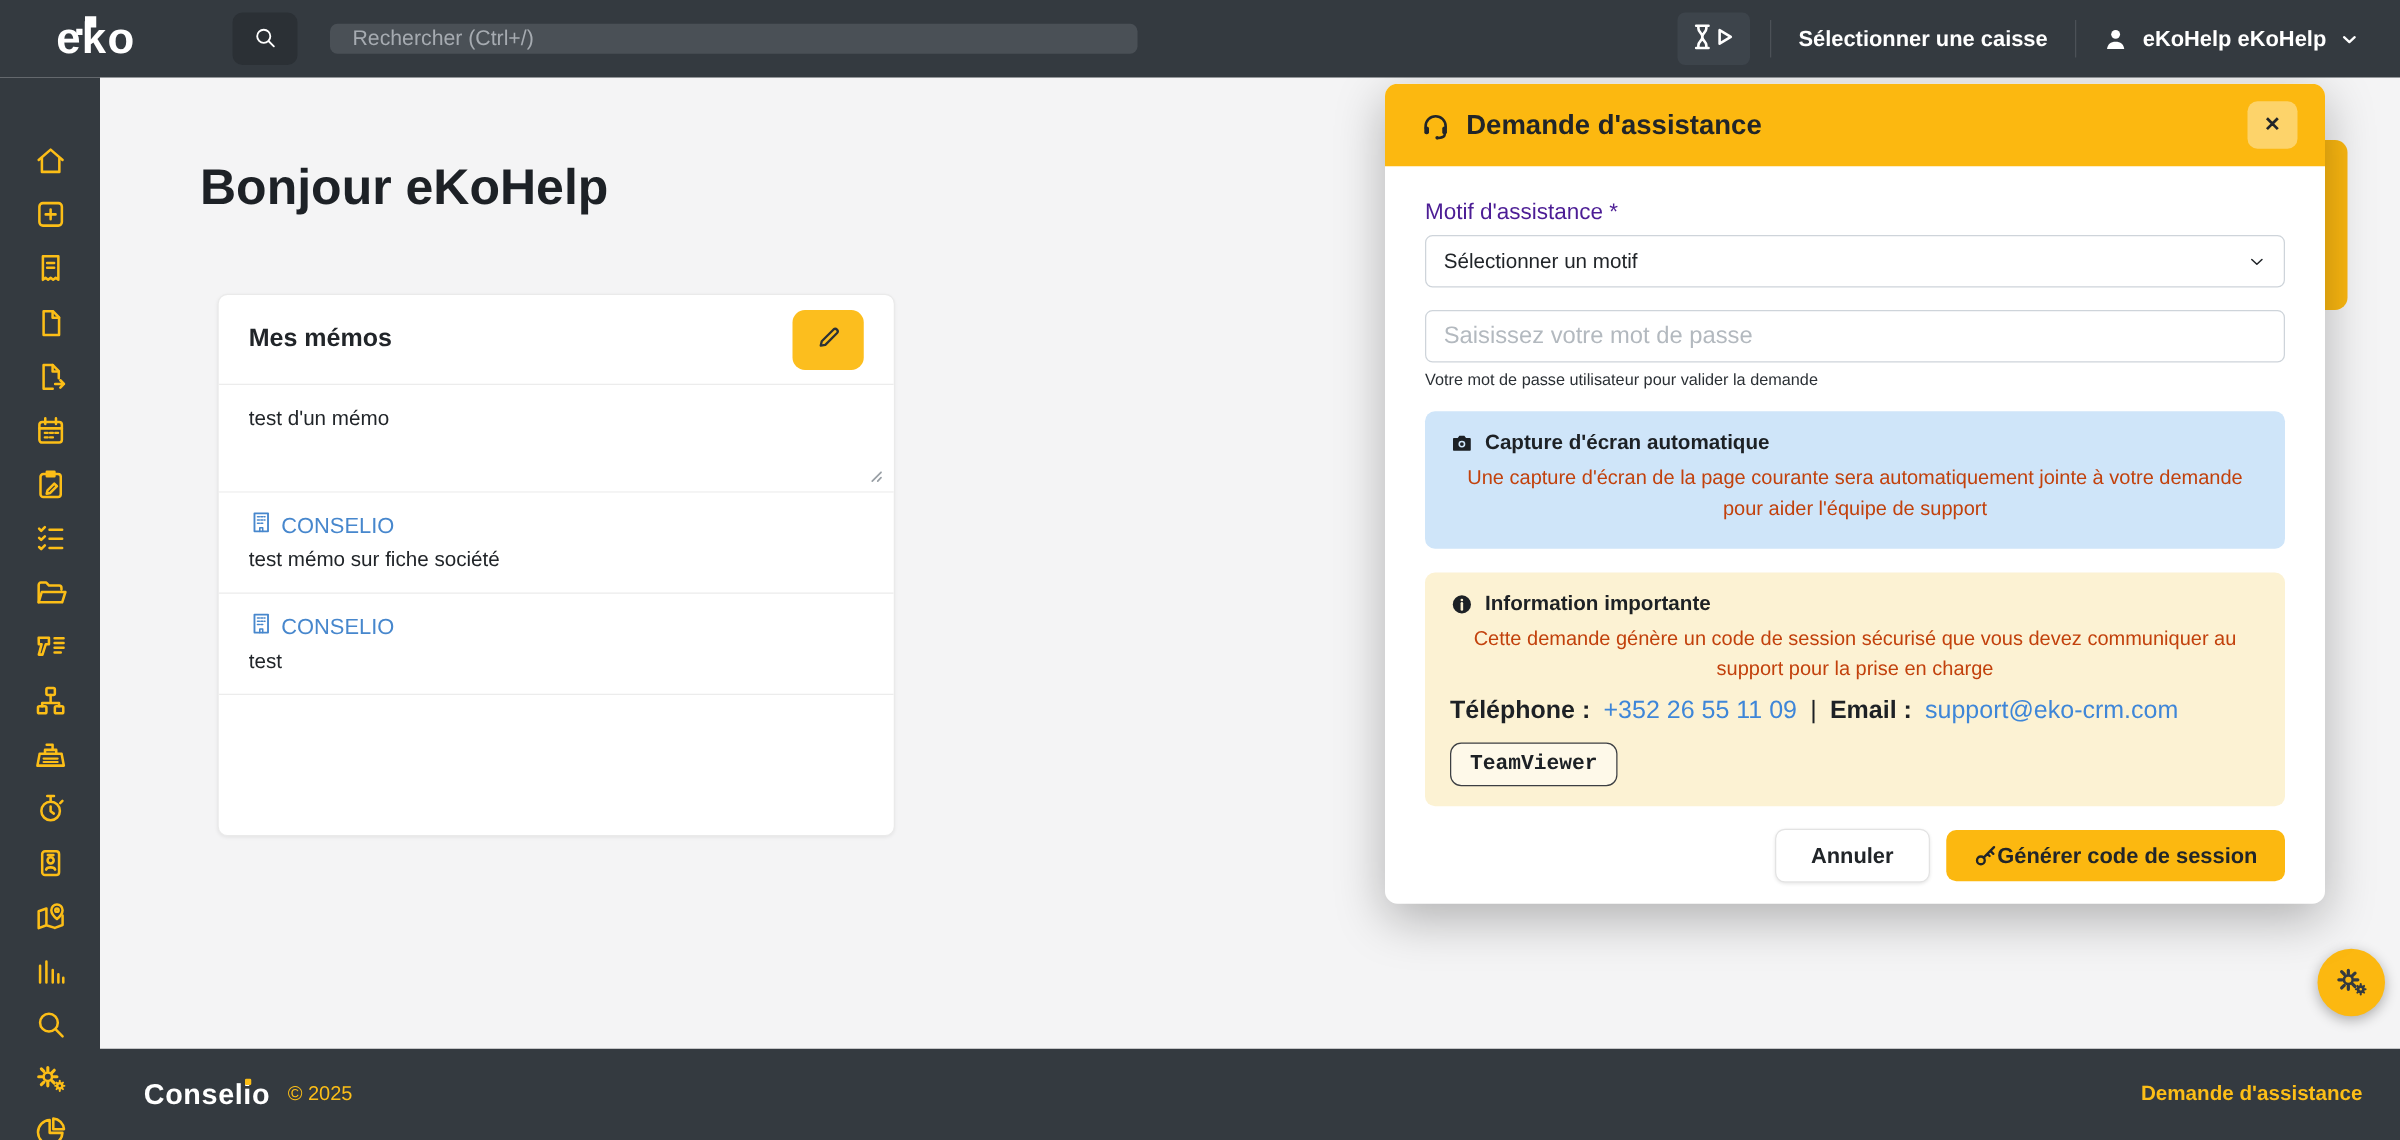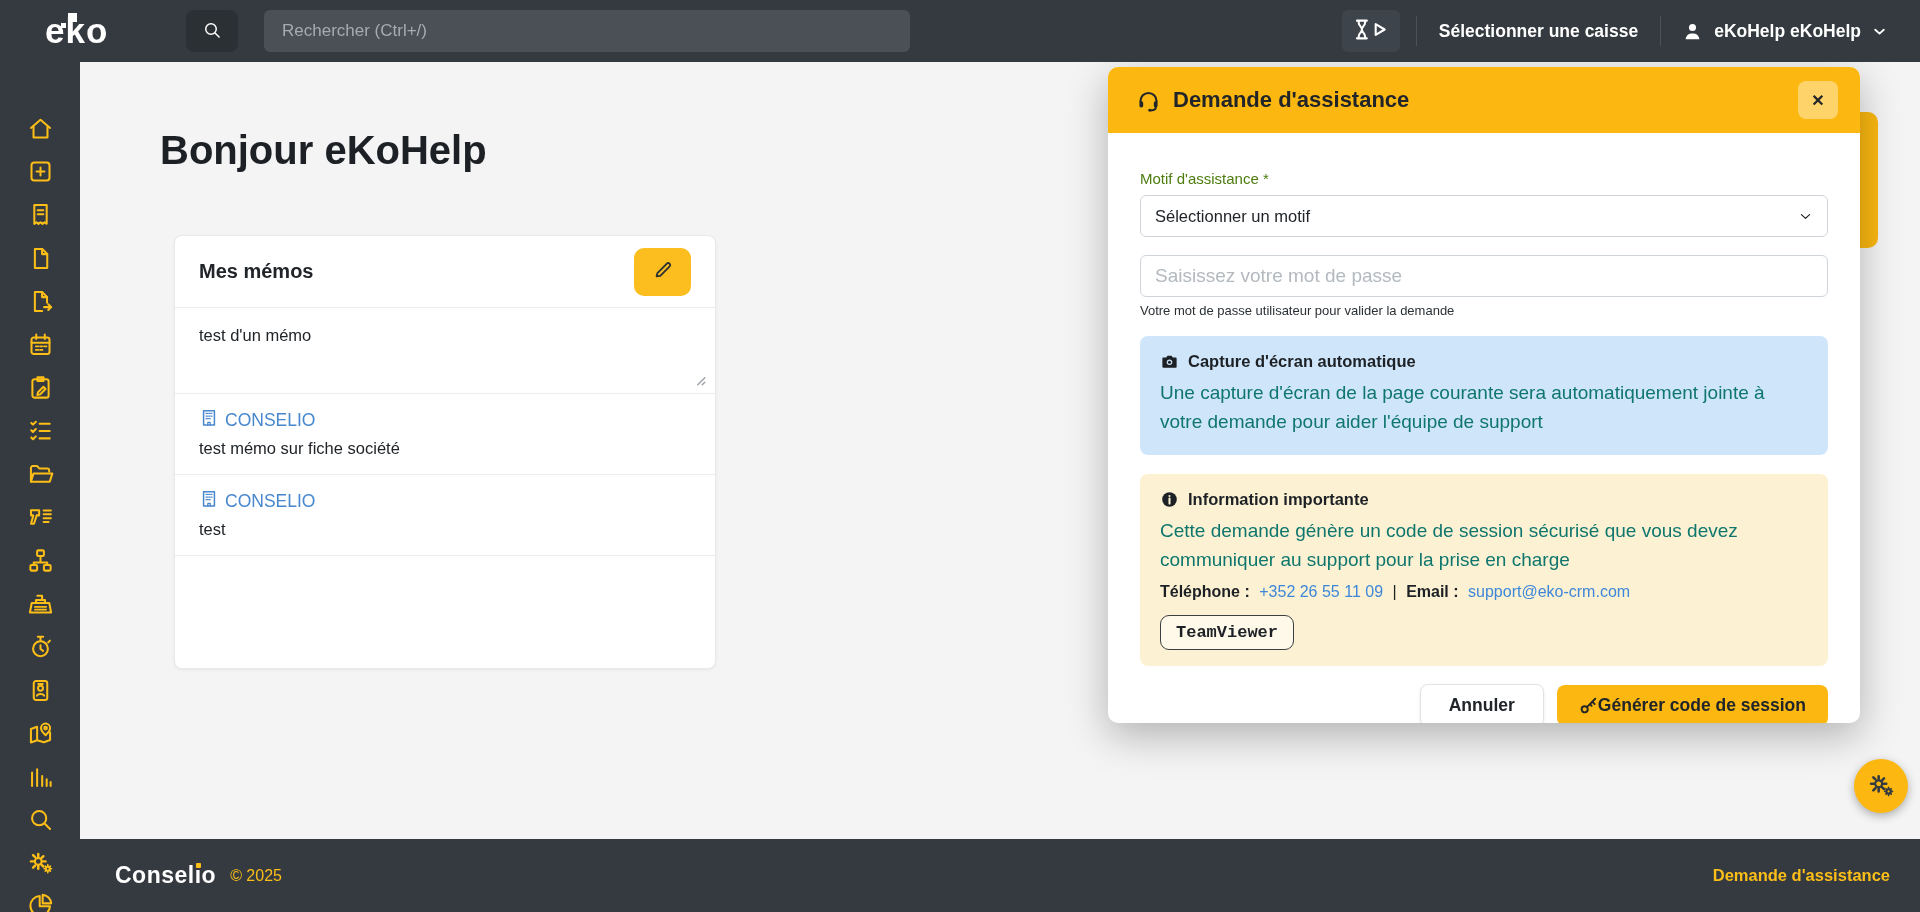--- a/index.html
+++ b/index.html
@@ -9,21 +9,21 @@
 
   
   .topbar { position:absolute; top:0; left:0; width:1920px; height:62px; background:#343a40; z-index:40;
             display:flex; align-items:center; }
   .logo { position:relative; width:150px; padding-left:45px; color:#fff; font-size:35px; font-weight:bold; letter-spacing:1px; }
   .logo .lg-sq1 { position:absolute; top:2px; left:68px; width:9px; height:9px; background:#fff; }
   .logo .lg-sq2 { position:absolute; top:12px; left:61px; width:5px; height:5px; background:#fff; }
   .tb-search-btn { width:52px; height:42px; margin-left:36px; background:#2b3035; border:none; border-radius:8px;
                    color:#fff; display:flex; align-items:center; justify-content:center; cursor:pointer; }
   .tb-search-btn svg { width:20px; height:20px; }
-  .tb-search-input { margin-left:26px; width:646px; height:42px; background:#4a5056; border:none; border-radius:6px;
+  .tb-search-input { margin-left:26px; width:646px; height:24px; background:#4a5056; border:none; border-radius:6px;
                      padding:0 18px; font-size:17px; color:#e9ecef; font-family:inherit; }
   .tb-search-input::placeholder { color:#a6abb1; }
   .tb-right { position:absolute; right:28px; top:0; height:62px; display:flex; align-items:center; gap:16px; }
   .tb-session { background:#3d444b; border:none; border-radius:6px; padding:7px 9px; color:#fff; cursor:pointer;
                 display:flex; align-items:center; }
   .tb-session svg { width:40px; height:25px; }
   .tb-sep { width:1px; height:30px; background:rgba(255,255,255,0.12); }
   .tb-caisse { background:none; border:none; color:#fff; font-size:17.5px; font-weight:bold; font-family:inherit; cursor:pointer; padding:8px 6px; }
   .tb-user { background:none; border:none; color:#fff; display:flex; align-items:center; gap:10px; cursor:pointer;
              font-size:17.5px; font-weight:bold; font-family:inherit; padding:8px 4px; }
@@ -74,39 +74,39 @@
   
   .modal { position:absolute; left:1108px; top:67px; width:752px; height:656px; background:#fff; border-radius:10px;
            box-shadow:0 12px 40px rgba(0,0,0,0.28); z-index:10; display:flex; flex-direction:column; overflow:hidden; }
   .modal-head { height:66px; background:#fcb810; display:flex; align-items:center; padding:0 22px 0 28px; flex:none; }
   .mh-icon { display:inline-flex; color:#212529; margin-right:12px; }
   .mh-icon svg { width:25px; height:25px; }
   .modal-title { font-size:22px; font-weight:bold; color:#212529; }
   .modal-close { margin-left:auto; width:40px; height:38px; background:rgba(255,255,255,0.38); border:none; border-radius:8px;
                  font-size:16px; font-weight:bold; color:#212529; cursor:pointer; font-family:inherit; }
   .modal-body { padding:26px 32px 24px; display:flex; flex-direction:column; flex:1; }
-  .fld-label { font-size:15px; color:#4d7c0f; margin-bottom:8px;margin-top:11px; }
+  .fld-label { font-size:18px; color:#4c1d95; margin-bottom:8px; }
   .fld-select { height:42px; border:1px solid #ced4da; border-radius:6px; display:flex; align-items:center;
                 padding:0 14px; font-size:16.5px; color:#212529; cursor:pointer; margin-bottom:18px; background:#fff; }
   .fld-select .sel-chev { margin-left:auto; display:inline-flex; color:#212529; }
   .fld-select .sel-chev svg { width:15px; height:15px; }
   .fld-input { height:42px; border:1px solid #ced4da; border-radius:6px; padding:0 14px; font-size:19px;
                font-family:inherit; color:#212529; width:100%; }
   .fld-input::placeholder { color:#b3b9bf; }
   .fld-help { font-size:13px; color:#2b3035; margin:6px 0 18px; }
 
   .box-capture { background:#cfe5f9; border-radius:8px; padding:16px 20px 18px; margin-bottom:19px; }
   .box-row { display:flex; align-items:center; gap:9px; margin-bottom:7px; }
   .box-row .bx-ic { display:inline-flex; color:#1d2125; }
   .box-row .bx-ic svg { width:19px; height:19px; }
   .box-title { font-size:16.5px; font-weight:bold; color:#1d2125; }
-  .box-text { font-size:19px; line-height:1.55; color:#0f766e; }
+  .box-text { font-size:16px; line-height:1.55; color:#c2410c;text-align:center; }
 
   .box-info { background:#fcf2d3; border-radius:8px; padding:16px 20px 16px; }
-  .contact-line { margin-top:8px; font-size:16px; color:#1d2125; }
+  .contact-line { margin-top:8px; font-size:20px; color:#1d2125; }
   .contact-line b { font-weight:bold; }
   .contact-line a { color:#3e86d8; text-decoration:none; cursor:pointer; }
   .cl-gap { margin:0 5px; }
   .tv-row { display:flex; justify-content:flex-start; margin-top:14px;font-family:Liberation Mono, monospace; }
   .tv-btn { background:rgba(255,255,255,0.5); border:1.5px solid #3c3f43; border-radius:9px; padding:7px 15px;
             font-size:17px; font-weight:bold; color:#1d2125; cursor:pointer; font-family:inherit; }
 
   .modal-actions { margin-top:auto; display:flex; justify-content:flex-end; align-items:center; gap:13px; padding-top:18px; }
   .btn-cancel { background:#fff; border:1px solid #e3e3e3; box-shadow:0 1px 3px rgba(0,0,0,0.10); border-radius:8px;
                 padding:10px 28px; font-size:17.5px; font-weight:bold; color:#212529; cursor:pointer; font-family:inherit; }

